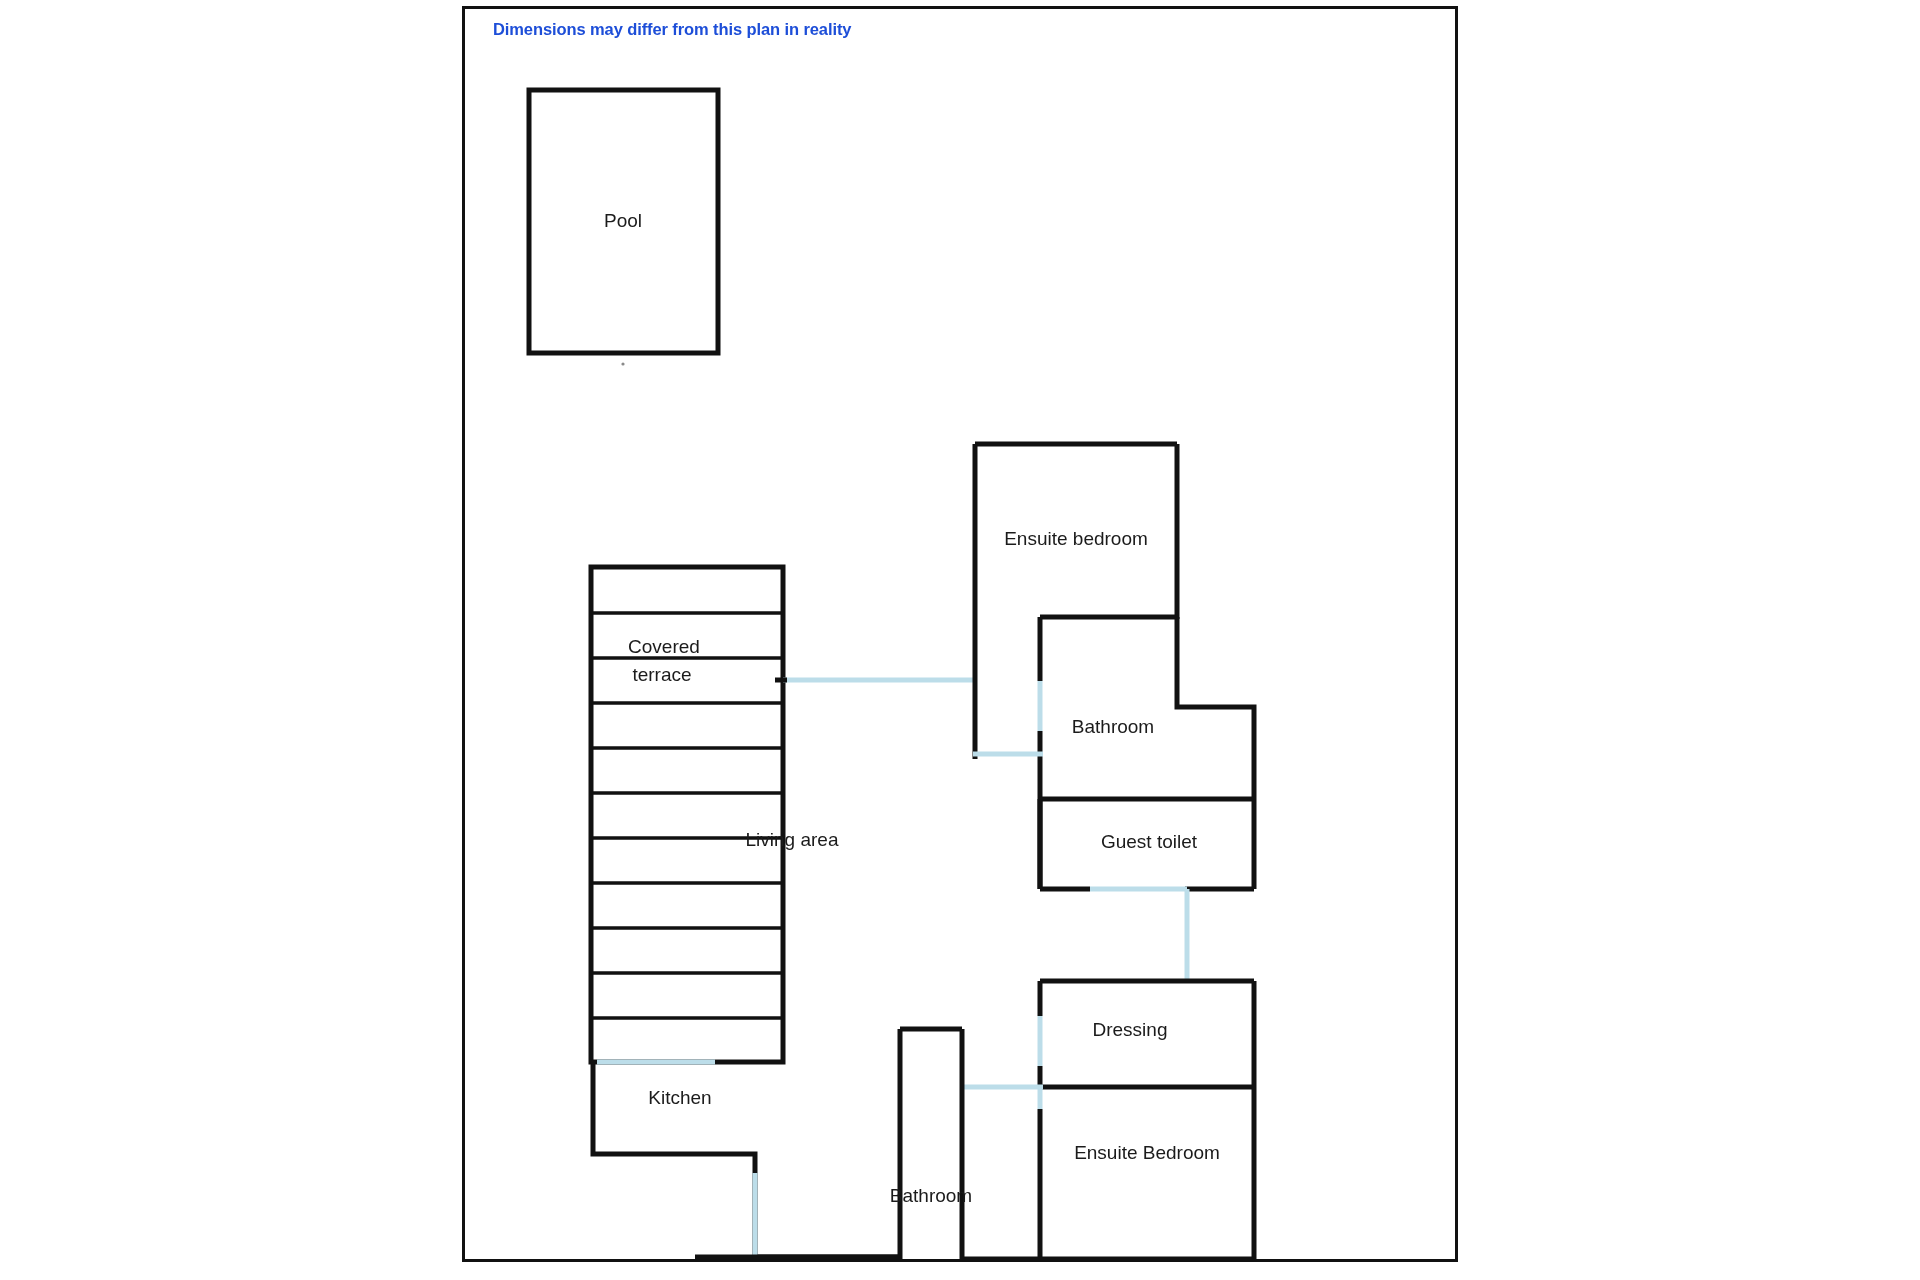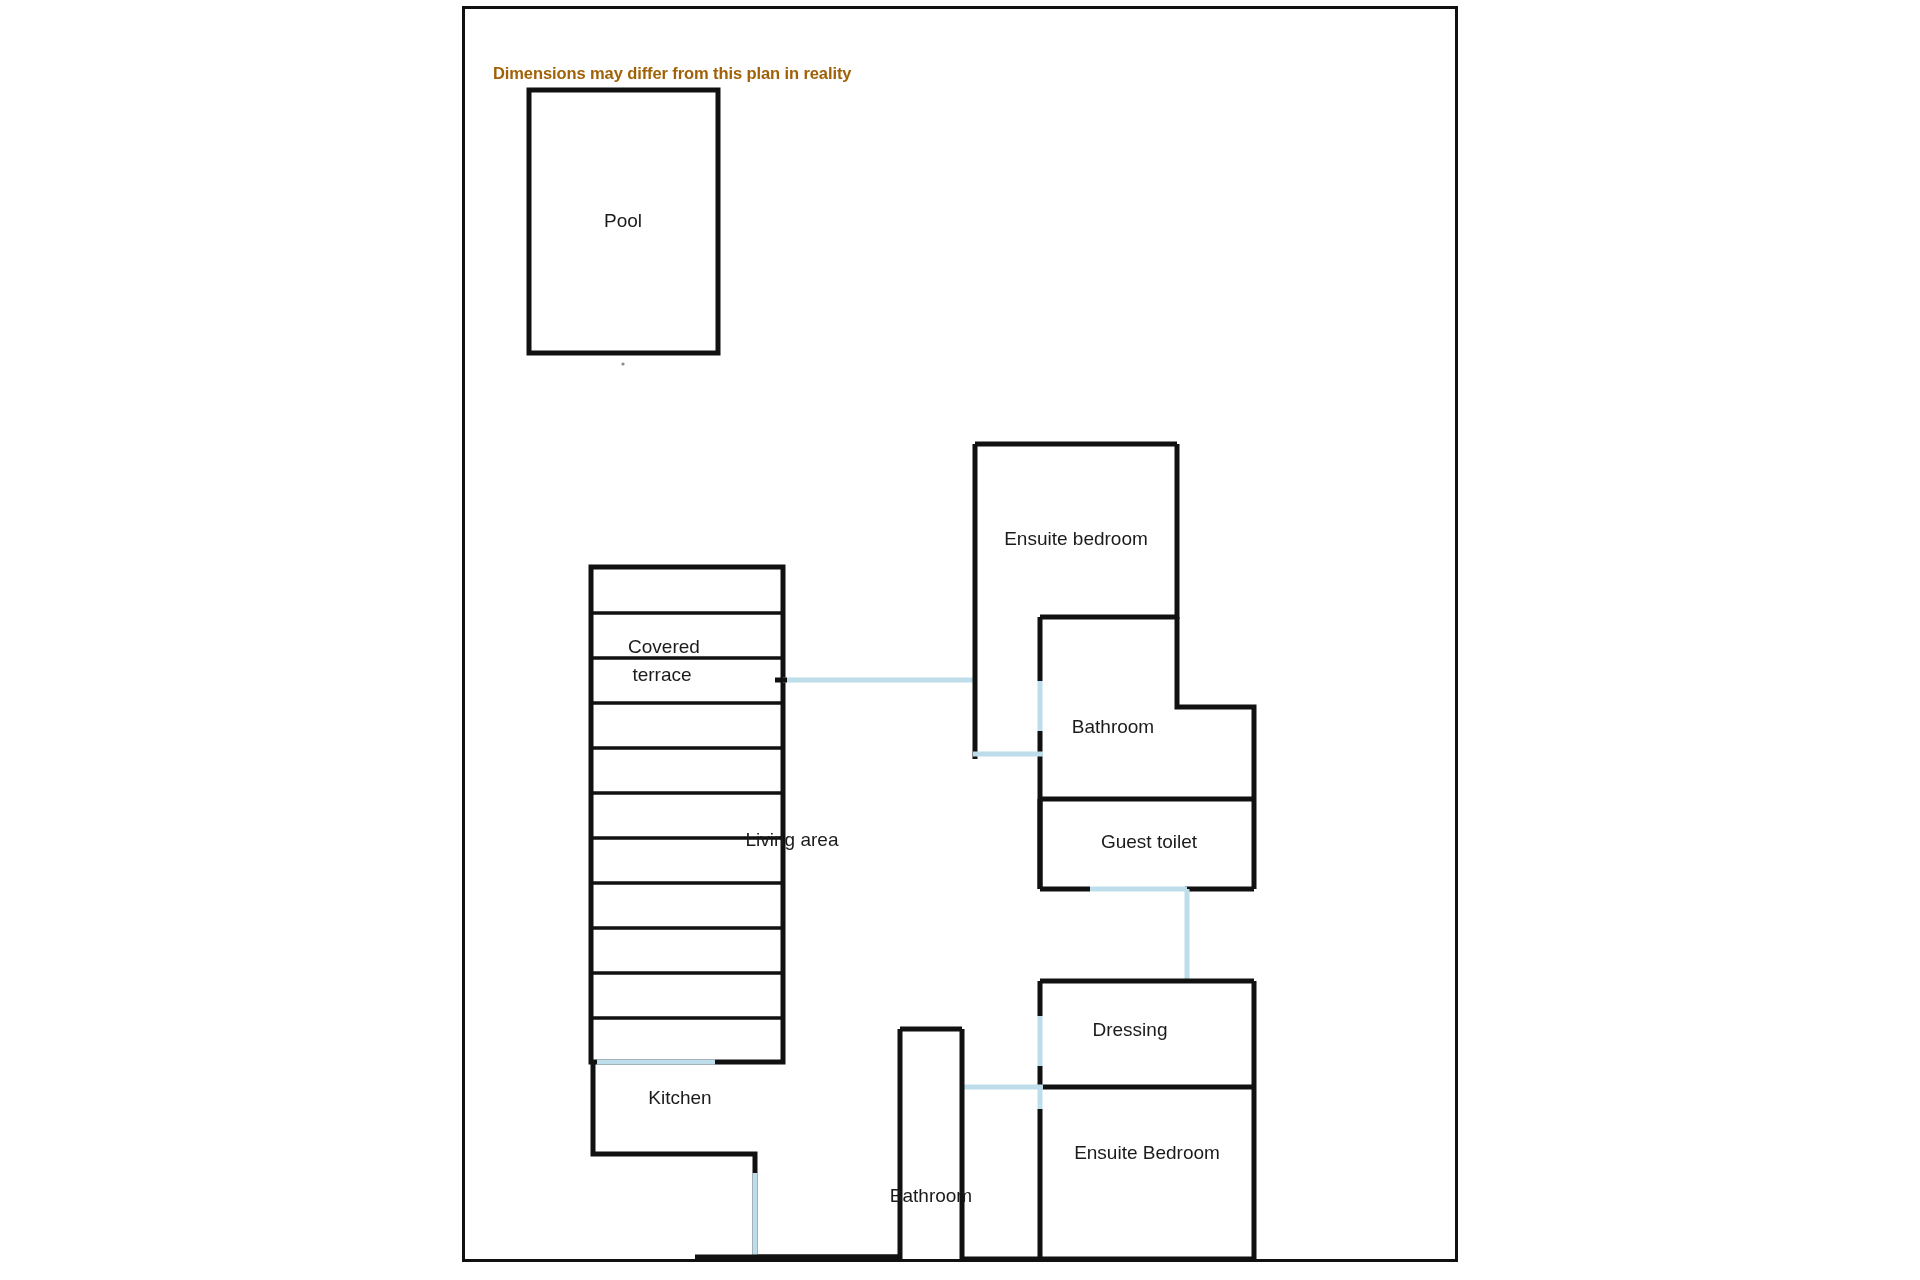--- a/index.html
+++ b/index.html
@@ -35,24 +35,23 @@
     width: 996px;
     height: 1256px;
     display: block;
   }
   .disclaimer {
     position: absolute;
     left: 28px;
     top: 11px;
     font-size: 16.5px;
     font-weight: bold;
-    color: #a16207;
+    color: #1d4ed8;
     letter-spacing: -0.1px;
     white-space: nowrap;
-    margin-top: 44px;
   }
   .wall {
     stroke: #111111;
     stroke-width: 5;
     fill: none;
     stroke-linecap: butt;
   }
   .terrace-slat {
     stroke: #111111;
     stroke-width: 3.4;

